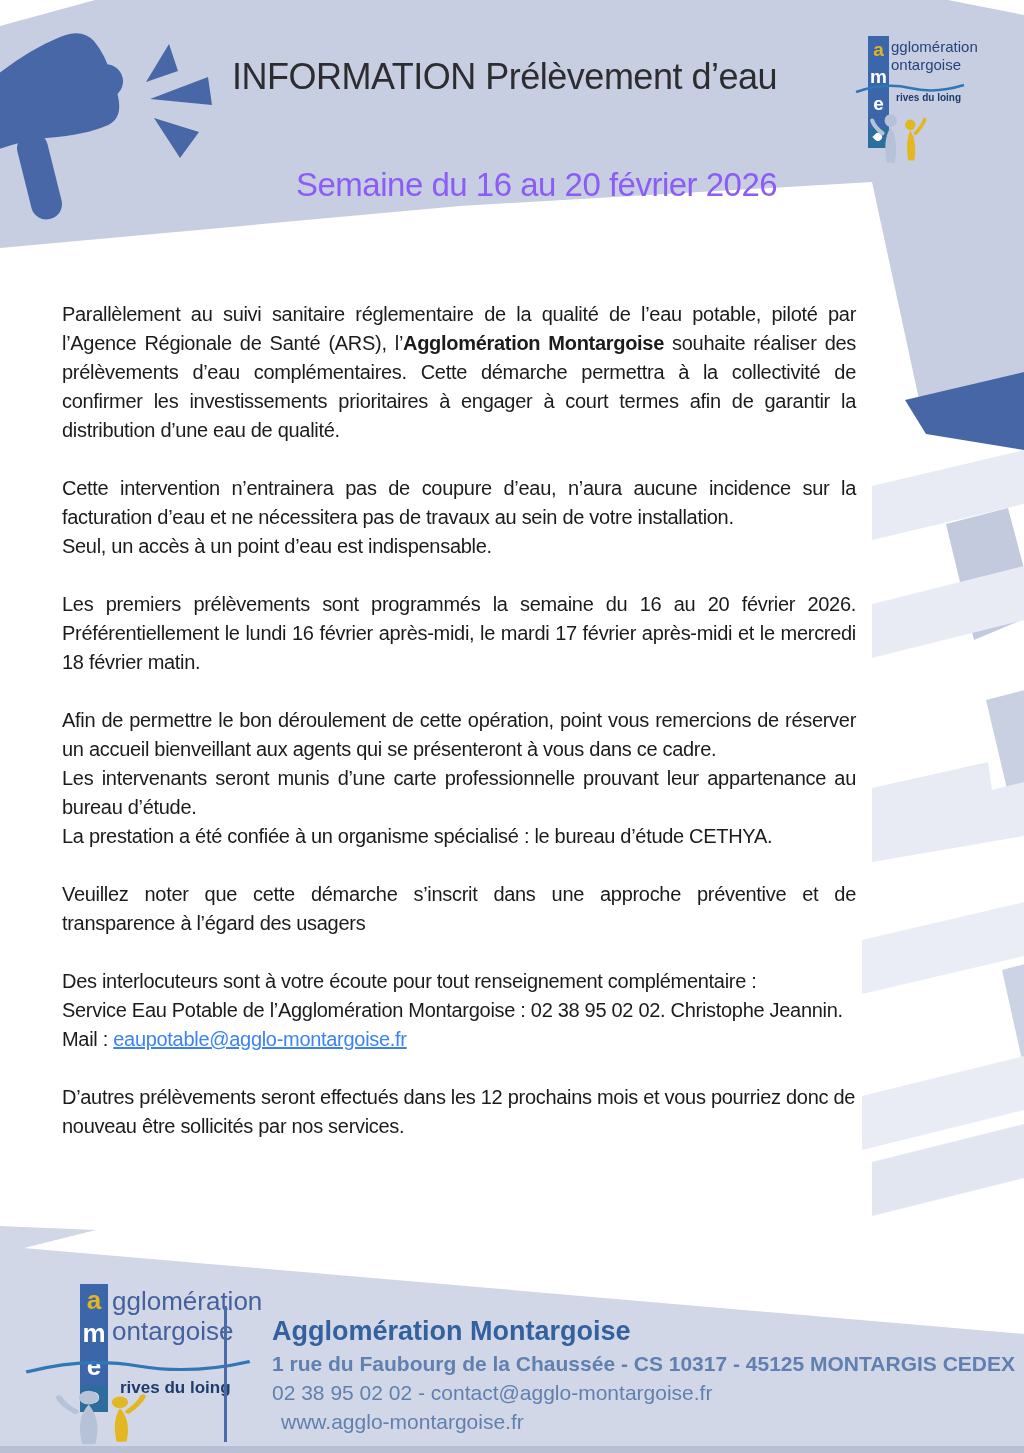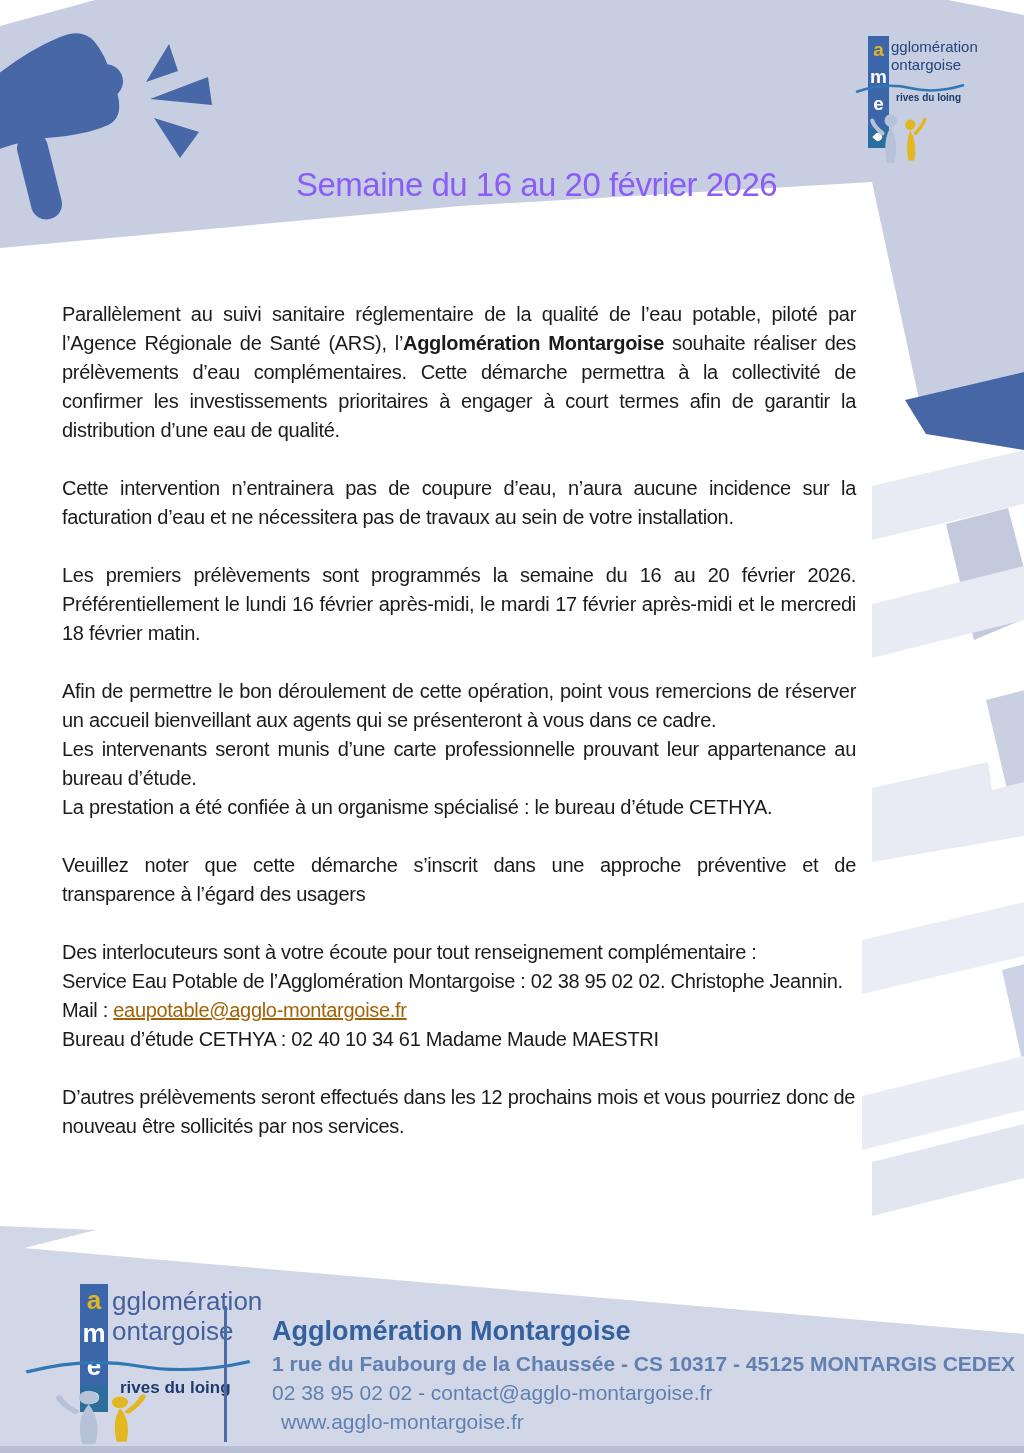--- a/index.html
+++ b/index.html
@@ -55,21 +55,21 @@
   .logo-lg .ame-wave{left:2px;top:96px;width:232px;height:24px;}
   .logo-lg .ame-tag{left:100px;top:120px;font-size:17px;}
   .logo-lg .ame-figs{left:26px;top:128px;width:115px;height:64px;}
 
   
   .body-text{
     position:absolute;left:62px;top:300px;width:794px;z-index:2;
     font-size:20px;letter-spacing:-0.3px;line-height:29px;color:#1b1b1e;
   }
   .para{margin:0;}
-  .link{color:#a16207;text-decoration:underline;cursor:pointer;}
+  .link{color:#3b82f6;text-decoration:underline;cursor:pointer;}
 
   
   .footer-divider{
     position:absolute;left:224px;top:1306px;width:3px;height:136px;
     background:#4a6da9;z-index:3;
   }
   .footer-org{
     position:absolute;left:272px;top:1316px;z-index:3;
     font-size:27px;font-weight:bold;color:#33609e;white-space:nowrap;
   }
@@ -109,20 +109,21 @@
       <circle cx="129" cy="76" r="17"></circle>
       <rect x="26" y="108" width="31" height="88" rx="15"></rect>
     </g>
     <g fill="#4767a6">
       <path d="M162,68 L185,30 L194,57 Z"></path>
       <path d="M166,85 L224,63 L228,91 Z"></path>
       <path d="M170,104 L215,118 L196,144 Z"></path>
     </g>
   </svg>
 
+  <div class="title">INFORMATION Prélèvement d’eau</div>
   <div class="subtitle">Semaine du 16 au 20 février 2026</div>
 
   <div class="logo logo-sm">
     <div class="ame-bar">
       <span class="ame-letter-a">a</span>
       <span class="ame-letter-m">m</span>
       <span class="ame-letter-e">e</span>
     </div>
     <div class="ame-foot"></div>
     <div class="ame-drop"></div>
@@ -138,29 +139,29 @@
       <path d="M18,22 Q10,16 8,10" stroke="#b6c2d8" stroke-width="4" fill="none" stroke-linecap="round"></path>
       <circle cx="45" cy="14" r="5" fill="#e2b722"></circle>
       <path d="M45,19 Q40,30 43,48 L49,48 Q52,30 45,19 Z" fill="#e2b722"></path>
       <path d="M50,22 Q57,15 59,9" stroke="#e2b722" stroke-width="3.5" fill="none" stroke-linecap="round"></path>
     </svg>
   </div>
 
   <div class="body-text">
       <div class="para" style="text-align: justify; margin-top: 0px;"><span>Parallèlement au suivi sanitaire réglementaire de la qualité de l’eau potable, piloté par l’Agence Régionale de Santé (ARS), l’</span><span style="font-weight: bold;">Agglomération Montargoise</span><span> souhaite réaliser des prélèvements d’eau complémentaires. Cette démarche permettra à la collectivité de confirmer les investissements prioritaires à engager à court termes afin de garantir la distribution d’une eau de qualité.</span></div>
       <div class="para" style="text-align: justify; margin-top: 29px;"><span>Cette intervention n’entrainera pas de coupure d’eau, n’aura aucune incidence sur la facturation d’eau et ne nécessitera pas de travaux au sein de votre installation.</span></div>
+      <div class="para" style="text-align: left; margin-top: 0px;"><span>Seul, un accès à un point d’eau est indispensable.</span></div>
       <div class="para" style="text-align: justify; margin-top: 29px;"><span>Les premiers prélèvements sont programmés la semaine du 16 au 20 février 2026. Préférentiellement le lundi 16 février après-midi, le mardi 17 février après-midi et le mercredi 18 février matin.</span></div>
       <div class="para" style="text-align: justify; margin-top: 29px;"><span>Afin de permettre le bon déroulement de cette opération, point vous remercions de réserver un accueil bienveillant aux agents qui se présenteront à vous dans ce cadre.</span></div>
       <div class="para" style="text-align: justify; margin-top: 0px;"><span>Les intervenants seront munis d’une carte professionnelle prouvant leur appartenance au bureau d’étude.</span></div>
       <div class="para" style="text-align: left; margin-top: 0px;"><span>La prestation a été confiée à un organisme spécialisé : le bureau d’étude CETHYA.</span></div>
       <div class="para" style="text-align: justify; margin-top: 29px;"><span>Veuillez noter que cette démarche s’inscrit dans une approche préventive et de transparence à l’égard des usagers</span></div>
       <div class="para" style="text-align: left; margin-top: 29px;"><span>Des interlocuteurs sont à votre écoute pour tout renseignement complémentaire :</span></div>
       <div class="para" style="text-align: left; margin-top: 0px;"><span>Service Eau Potable de l’Agglomération Montargoise : 02 38 95 02 02. Christophe Jeannin.</span></div>
       <div class="para" style="text-align: left; margin-top: 0px;"><span>Mail : </span><a class="link">eaupotable@agglo-montargoise.fr</a></div>
-      <div class="para" style="text-align: left; margin-top: 0px;"><span>Bureau d’étude CETHYA : 02 40 10 34 61 Madame Maude MAESTRI</span></div>
       <div class="para" style="text-align: left; margin-top: 29px;"><span>D’autres prélèvements seront effectués dans les 12 prochains mois et vous pourriez donc de nouveau être sollicités par nos services.</span></div>
     </div>
 
   <div class="logo logo-lg">
     <div class="ame-bar">
       <span class="ame-letter-a">a</span>
       <span class="ame-letter-m">m</span>
       <span class="ame-letter-e">e</span>
     </div>
     <div class="ame-foot"></div>

